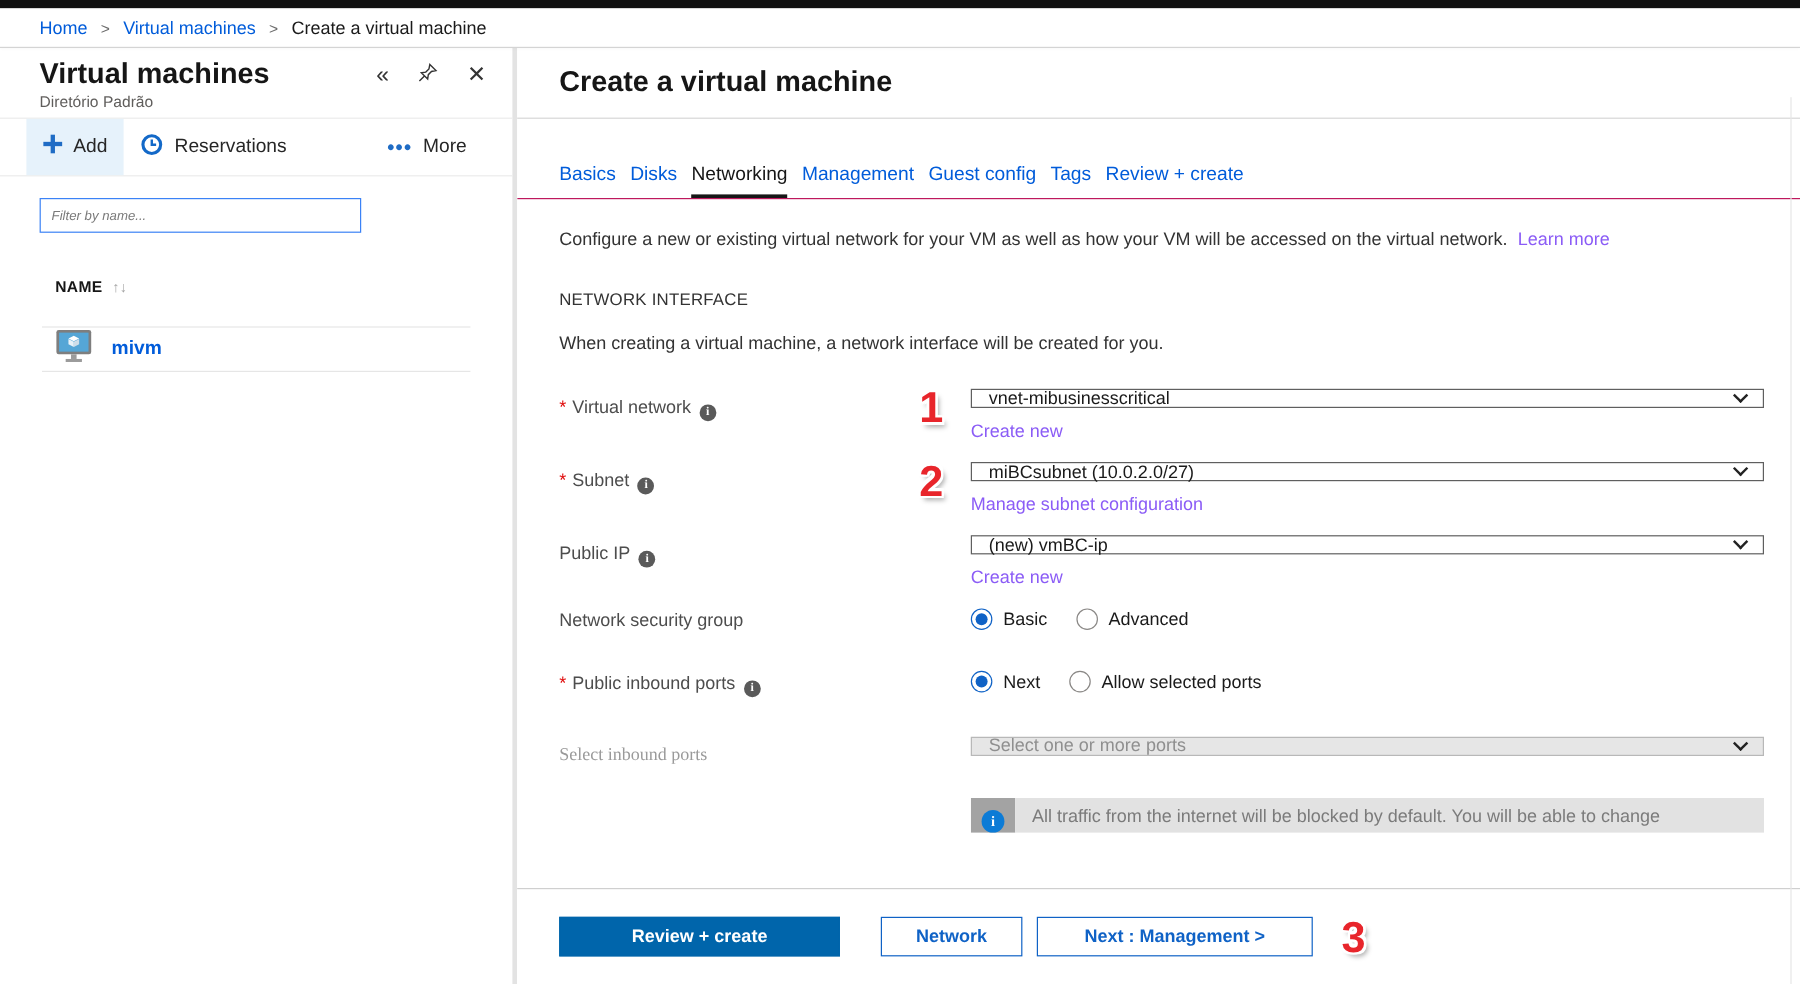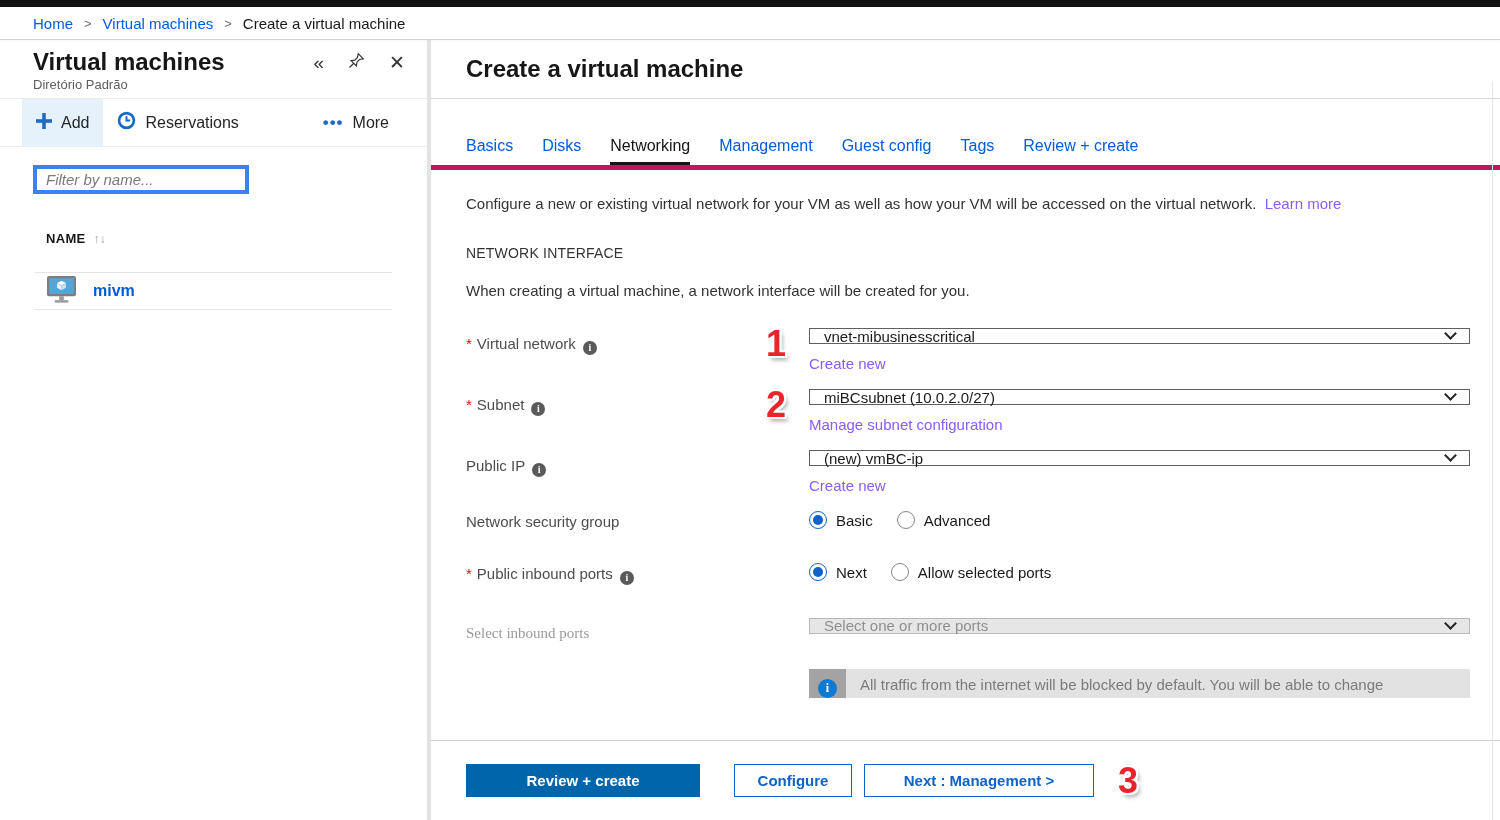--- a/index.html
+++ b/index.html
@@ -26,39 +26,39 @@
   .lp-icons { display:flex; align-items:center; gap:24px; margin-right:2px; }
   .lp-icon { font-size:19px; color:#333; cursor:pointer; line-height:1; }
   .lp-subtitle { font-size:13px; color:#605e5c; margin-top:1px; }
 
   .lp-toolbar { height:48px; border-bottom:1px solid #ebebeb; display:flex; align-items:stretch; padding-left:22px; }
   .tb-item { display:flex; align-items:center; gap:9px; padding:0 14px; font-size:16px; color:#262626; cursor:pointer; }
   .tb-item.add { background:#e6f2fb; }
   .tb-more { margin-left:auto; margin-right:24px; }
   .more-dots { color:#1f6cc5; font-size:17px; font-weight:bold; letter-spacing:1px; }
 
-  .lp-filter { margin:18px 0 0 33px; width:216px; height:29px; border:4px solid #3b82f6;
-    padding:0 9px; font-size:15px; font-family:"Liberation Sans", sans-serif; color:#333; outline:none; }
+  .lp-filter { margin:18px 0 0 33px; width:268px; height:29px; border:1px solid #3b82f6;
+    padding:0 9px; font-size:11px; font-family:"Liberation Sans", sans-serif; color:#333; outline:none; }
   .lp-filter::placeholder { font-style:italic; color:#7a7a7a; }
 
   .lp-name-header { margin:37px 0 0 46px; font-size:13px; font-weight:bold; color:#161616; letter-spacing:.3px; }
   .sort-glyph { color:#a6a6a6; font-size:12px; font-weight:normal; margin-left:8px; }
 
   .vm-table { margin:26px 35px 0 35px; }
   .vm-row { border-top:1px solid #e6e6e6; border-bottom:1px solid #e6e6e6; height:38px;
     display:flex; align-items:center; gap:15px; padding-left:10px; cursor:pointer; }
   .vm-name { color:#015cda; font-size:16px; font-weight:600; text-decoration:none; }
 
   
   .right-panel { flex:1; display:flex; flex-direction:column; background:#fff; position:relative; }
   .rp-header { height:59px; border-bottom:1px solid #d6d6d6; display:flex; align-items:center;
     padding-left:35px; font-size:24px; font-weight:600; color:#161616; }
   .rp-content { flex:1; overflow:hidden; }
 
-  .tabs-wrap { margin-top:38px; border-bottom:5px solid #be185d; padding-left:35px; display:flex; gap:29px;text-align:center; }
+  .tabs-wrap { margin-top:38px; border-bottom:1px solid #be185d; padding-left:35px; display:flex; gap:12px;text-align:center; }
   .tab { font-size:16px; color:#015cda; padding-bottom:10px; cursor:pointer; }
   .tab.active { color:#161616; padding-bottom:7px; border-bottom:3px solid #161616; }
 
   .rp-desc { margin:25px 35px 0 35px; font-size:15px; color:#333; }
   .link { color:#8b5cf6; text-decoration:none; cursor:pointer; }
   .rp-section-heading { margin:33px 0 0 35px; font-size:14px; color:#333; letter-spacing:.2px; }
   .rp-intro { margin:21px 0 0 35px; font-size:15px; color:#333; }
 
   .form { margin:29px 0 0 35px; }
   .form-row { display:flex; }
@@ -310,20 +310,20 @@
             <div class="info-circle">i</div>
           </div>
           <div class="info-body">All traffic from the internet will be blocked by default. You will be able to change</div>
         </div>
 
       </div>
     </div>
 
     <div class="rp-footer">
       <div class="btn btn-primary">Review + create</div>
-      <div class="btn btn-outline btn-previous">Configure</div>
+      <div class="btn btn-outline btn-previous">Network</div>
       <div class="btn btn-outline btn-next">Next : Management &gt;</div>
       <span class="callout callout-footer">3</span>
     </div>
 
     <div class="edge-line"></div>
   </div>
 </div>
 
 </body></html>

